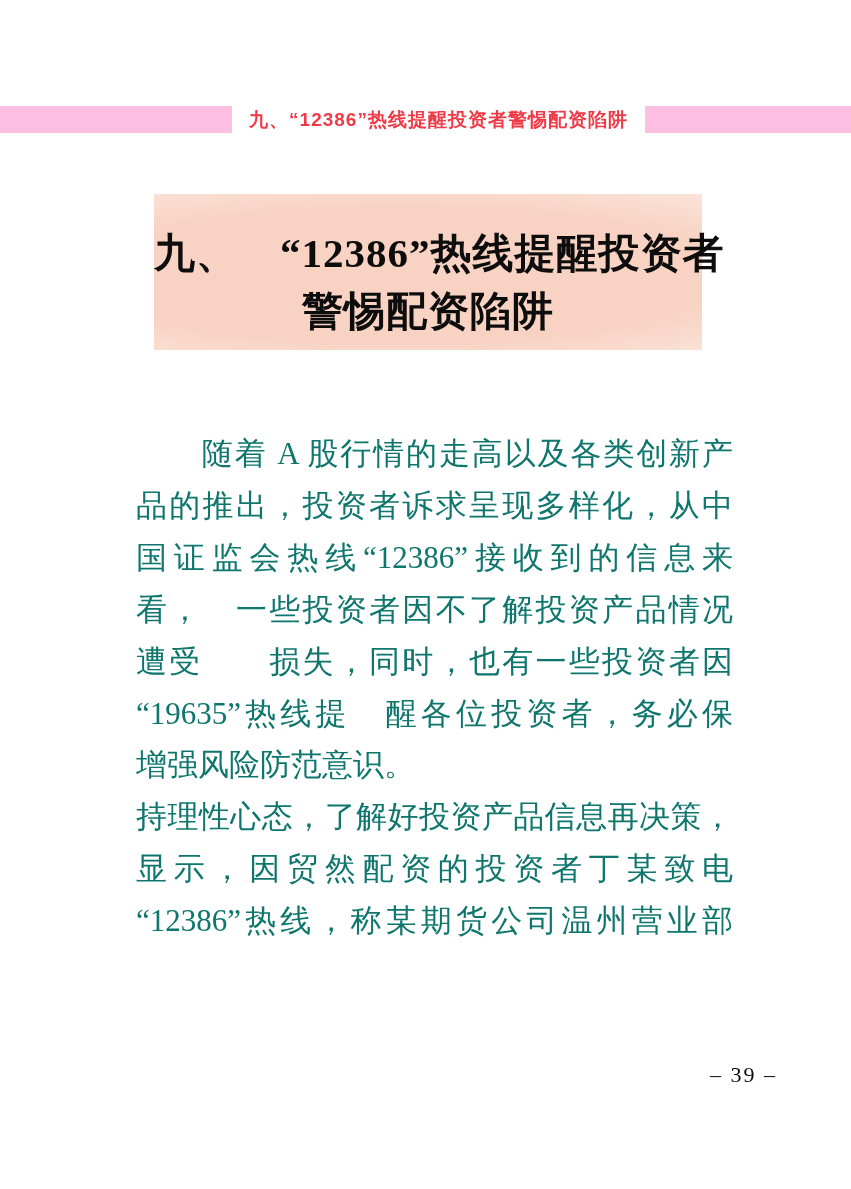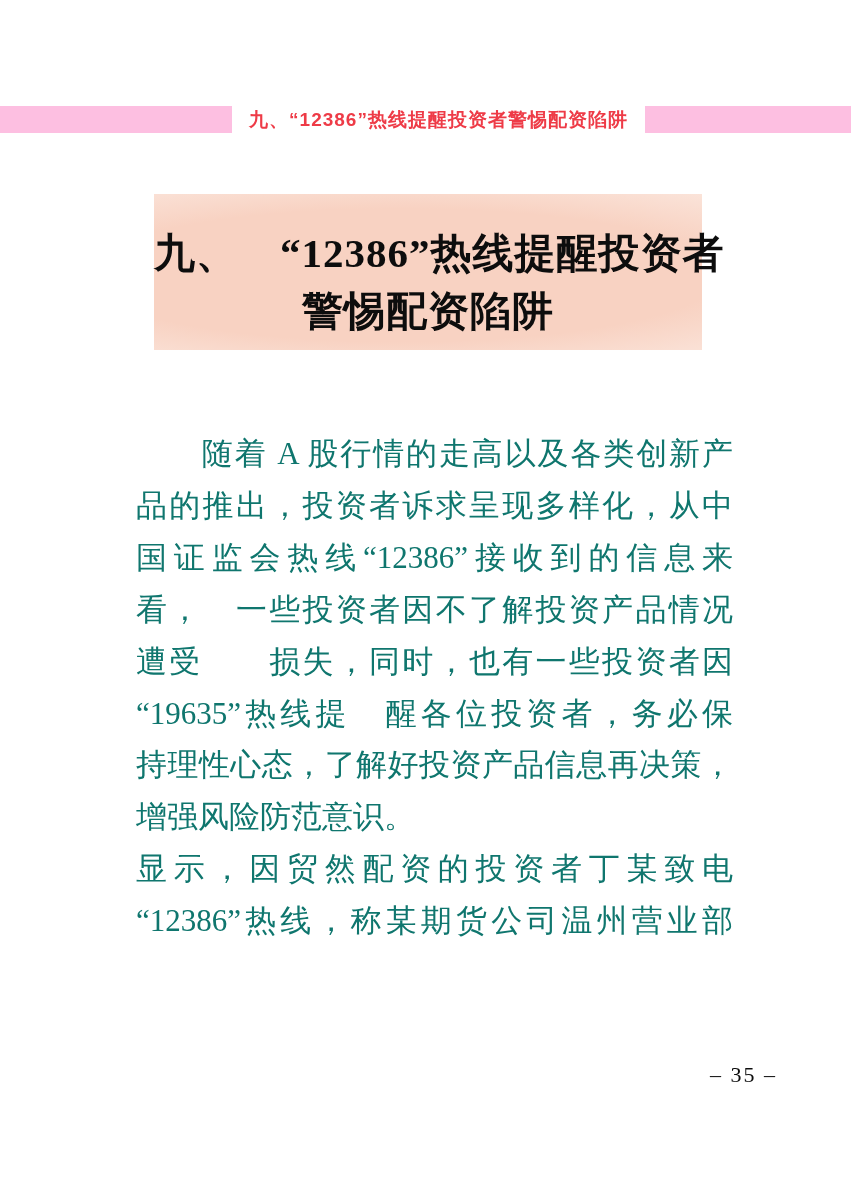--- a/index.html
+++ b/index.html
@@ -113,24 +113,24 @@
   </div>
 
   <div class="body-text">
       <div>
         <div class="line">　　随着 A 股行情的走高以及各类创新产</div>
         <div class="line">品的推出，投资者诉求呈现多样化，从中</div>
         <div class="line">国证监会热线“12386”接收到的信息来</div>
         <div class="line">看，　一些投资者因不了解投资产品情况</div>
         <div class="line">遭受　　损失，同时，也有一些投资者因</div>
         <div class="line">“19635”热线提　醒各位投资者，务必保</div>
+        <div class="line no-stretch">增强风险防范意识。</div>
         <div class="line">持理性心态，了解好投资产品信息再决策，</div>
-        <div class="line no-stretch">增强风险防范意识。</div>
       </div>
       <div>
         <div class="line">显示，因贸然配资的投资者丁某致电</div>
         <div class="line">“12386”热线，称某期货公司温州营业部</div>
       </div>
     </div>
 
-  <div class="page-number">– 35 –</div>
+  <div class="page-number">– 39 –</div>
 
 </div>
 
 </body></html>

